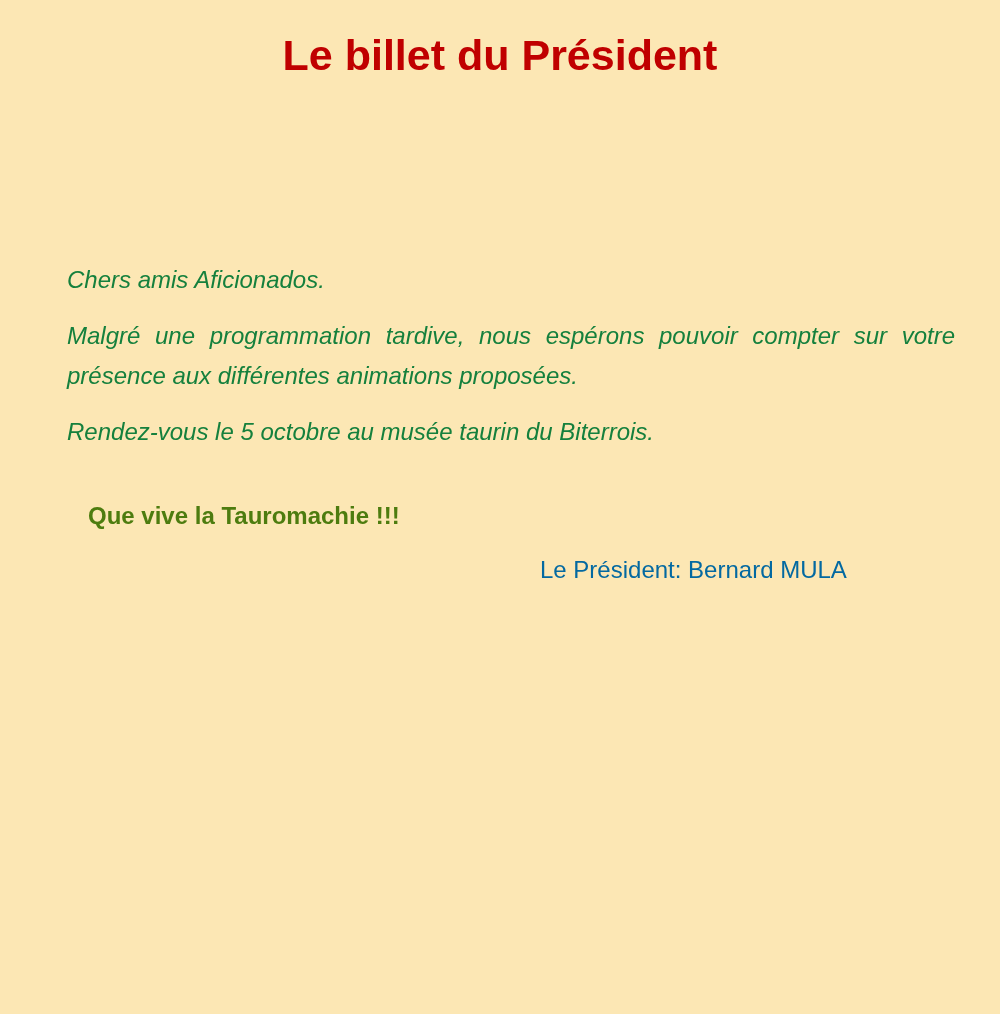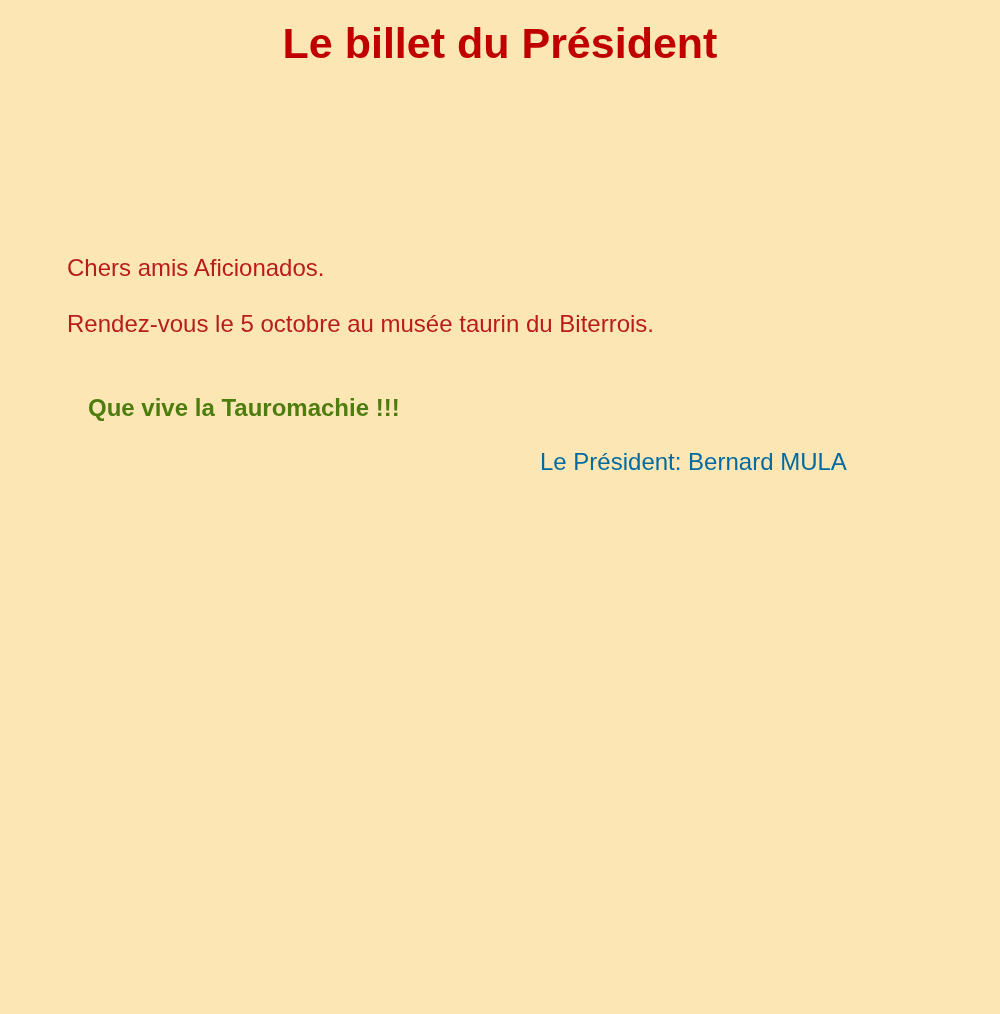--- a/index.html
+++ b/index.html
@@ -14,38 +14,39 @@
     font-family: "Liberation Sans", sans-serif;
     overflow: hidden;
   }
   .page {
     width: 1000px;
     height: 1014px;
     position: relative;
   }
   .title {
     margin: 0;
-    padding-top: 18px;
+    padding-top: 30px;
     text-align: center;
     font-size: 43px;
     line-height: 1.2;
     font-weight: bold;
     color: #C00000;
   }
   .letter-body {
     margin-top: 178px;
     padding: 0 33px 0 67px;
     color: #1a1a1a;
   }
   .para {
     margin: 0 12px 16px 0;
     font-size: 24px;
     line-height: 40px;
     text-align: justify;
-    color: #b91c1c;
+    color: #15803d;
+    font-style: italic;
   }
   .slogan {
     margin: 44px 0 0 21px;
     font-size: 24px;
     line-height: 40px;
     font-weight: bold;
     color: #4d7c0f;
   }
   .signature {
     margin: 14px 0 0 473px;
@@ -61,20 +62,21 @@
 
   <h1 class="title">Le billet du Président</h1>
 
   <div class="letter-body">
 
     <p class="para">Chers amis Aficionados.</p>
 
 
 
 
+    <p class="para">Malgré une programmation tardive, nous espérons pouvoir compter sur votre présence aux différentes animations proposées.</p>
 
     <p class="para">Rendez-vous le 5 octobre au musée taurin du Biterrois.</p>
 
 
     <p class="slogan">Que vive la Tauromachie !!!</p>
 
     <p class="signature">Le Président: Bernard MULA</p>
 
   </div>
 </div>

